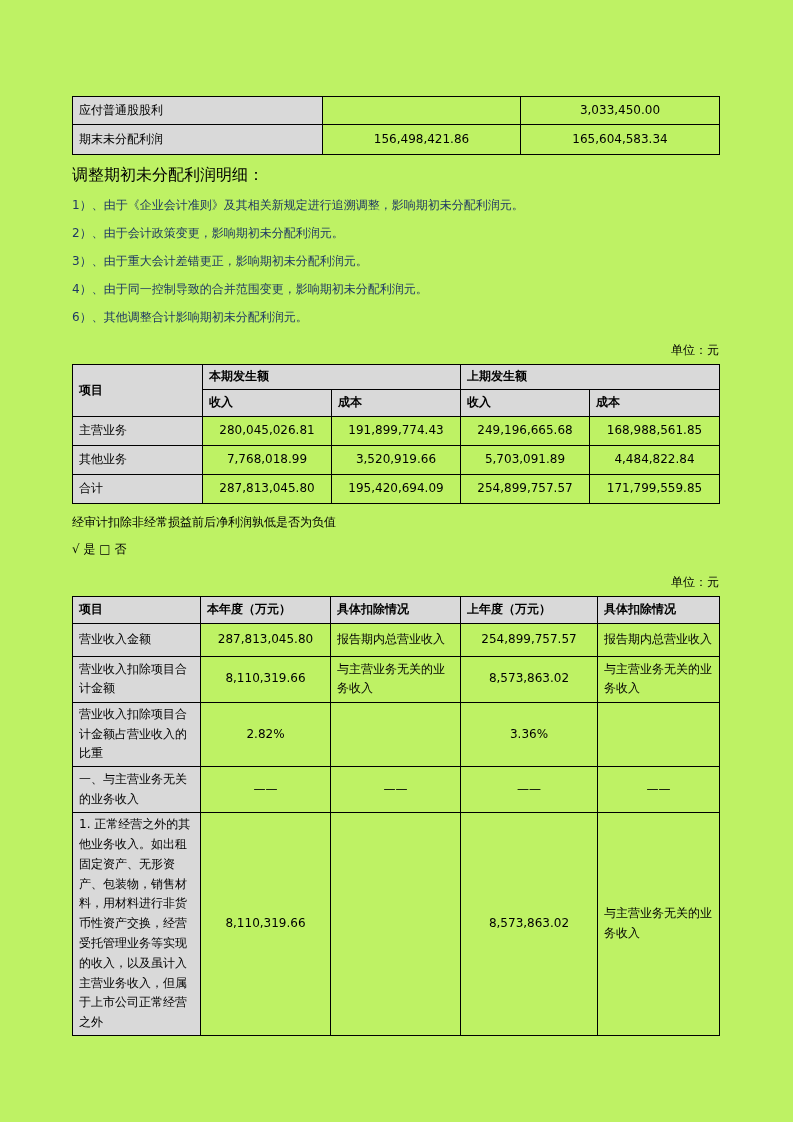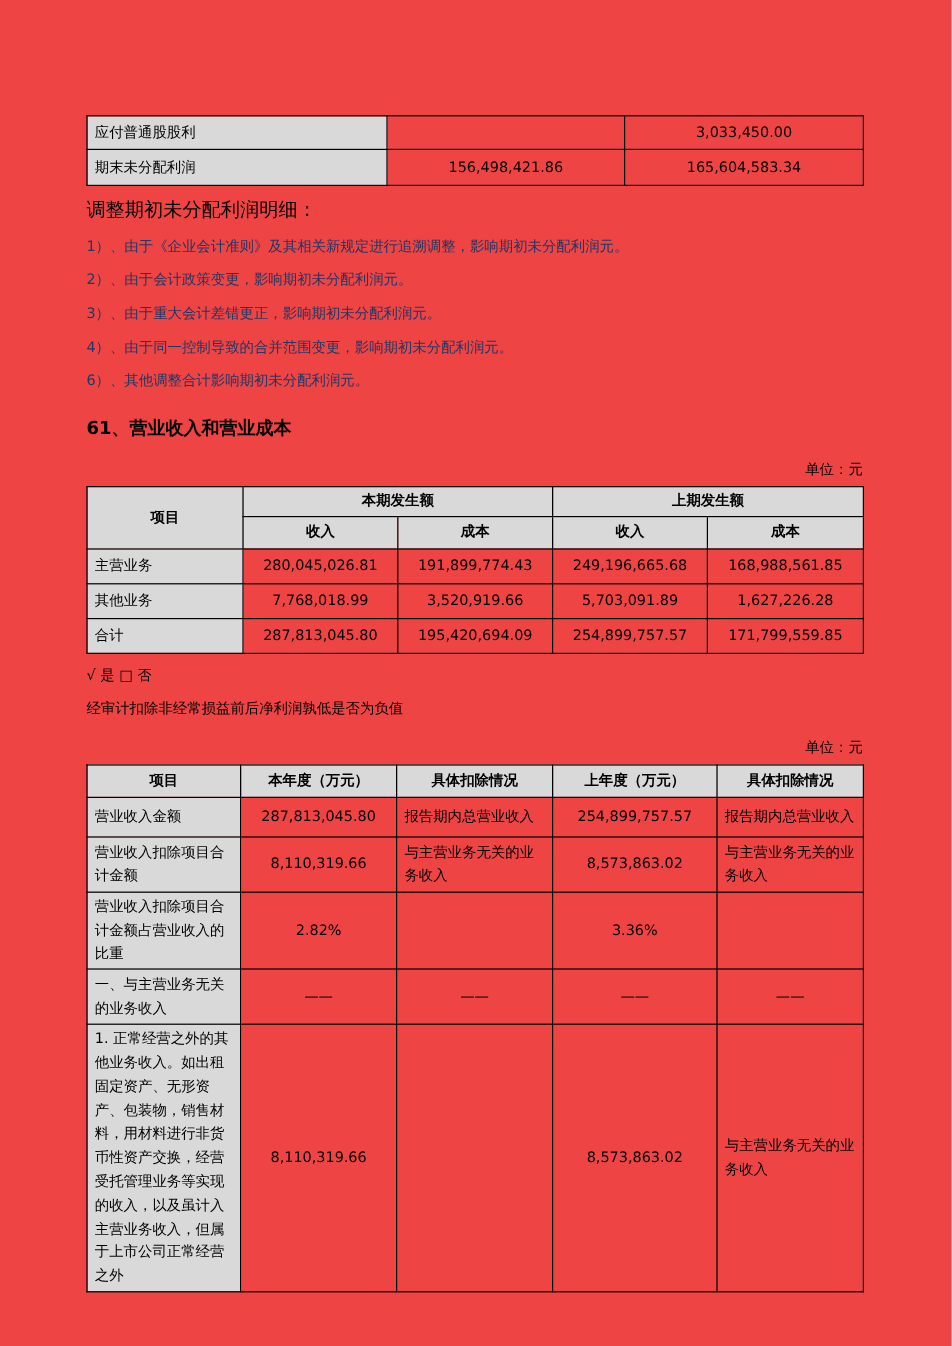--- a/index.html
+++ b/index.html
@@ -1,25 +1,25 @@
 <!DOCTYPE html>
 <html><head>
 <meta charset="utf-8">
 <style>
   * { margin: 0; padding: 0; box-sizing: border-box; }
   html, body { background: #e8e8e8; }
   body { font-family: "DejaVu Sans", "Liberation Sans", sans-serif; color: #000; }
   .page {
-    width: 793px; height: 1122px; background: #ef4444;
+    width: 793px; height: 1122px; background: #bef264;
     margin: 0 auto; padding: 96px 74px 0 72px; overflow: hidden;
   }
   .tbl { border-collapse: collapse; width: 647px; table-layout: fixed; font-size: 12px; }
   .tbl td { border: 1px solid #000; padding: 2px 6px; vertical-align: middle; line-height: 1.65; word-break: break-all; }
   .gray { background: #d9d9d9; }
-  .hdr  { font-weight: bold; text-align: center; }
+  .hdr  { font-weight: bold; }
   .num  { text-align: center; }
   .lbl  { text-align: left; }
   .dash { text-align: center; }
   .adj-title { font-size: 16px; margin-top: 10px; color: #000; }
   .adj-item  { font-size: 12px; margin-top: 11px; color: #1f3864; }
   .section-heading { font-size: 15px; font-weight: bold; margin-top: 22px; color: #000; }
   .unit { font-size: 12px; text-align: right; margin-top: 16px; margin-bottom: 5px; }
   .note { font-size: 12px; margin-top: 10px; }
 </style>
 </head>
@@ -47,21 +47,20 @@
   </tbody>
     </table>
 
   <p class="adj-title">调整期初未分配利润明细：</p>
   <p class="adj-item">1）、由于《企业会计准则》及其相关新规定进行追溯调整，影响期初未分配利润元。</p>
   <p class="adj-item">2）、由于会计政策变更，影响期初未分配利润元。</p>
   <p class="adj-item">3）、由于重大会计差错更正，影响期初未分配利润元。</p>
   <p class="adj-item">4）、由于同一控制导致的合并范围变更，影响期初未分配利润元。</p>
   <p class="adj-item">6）、其他调整合计影响期初未分配利润元。</p>
 
-  <h2 class="section-heading">61、营业收入和营业成本</h2>
   <div class="unit">单位：元</div>
 
   <table class="tbl">
     <colgroup>
         <col style="width:130px">
         <col style="width:129px">
         <col style="width:129px">
         <col style="width:129px">
         <col style="width:130px">
       </colgroup>
@@ -82,34 +81,34 @@
       <td class="num">280,045,026.81</td>
       <td class="num">191,899,774.43</td>
       <td class="num">249,196,665.68</td>
       <td class="num">168,988,561.85</td>
     </tr>
     <tr style="height:29px">
       <td class="gray lbl">其他业务</td>
       <td class="num">7,768,018.99</td>
       <td class="num">3,520,919.66</td>
       <td class="num">5,703,091.89</td>
-      <td class="num">1,627,226.28</td>
+      <td class="num">4,484,822.84</td>
     </tr>
     <tr style="height:29px">
       <td class="gray lbl">合计</td>
       <td class="num">287,813,045.80</td>
       <td class="num">195,420,694.09</td>
       <td class="num">254,899,757.57</td>
       <td class="num">171,799,559.85</td>
     </tr>
   </tbody>
     </table>
 
+  <p class="note">经审计扣除非经常损益前后净利润孰低是否为负值</p>
   <p class="note">√ 是 □ 否</p>
-  <p class="note">经审计扣除非经常损益前后净利润孰低是否为负值</p>
   <div class="unit">单位：元</div>
 
   <table class="tbl">
     <colgroup>
         <col style="width:128px">
         <col style="width:130px">
         <col style="width:130px">
         <col style="width:137px">
         <col style="width:122px">
       </colgroup>

